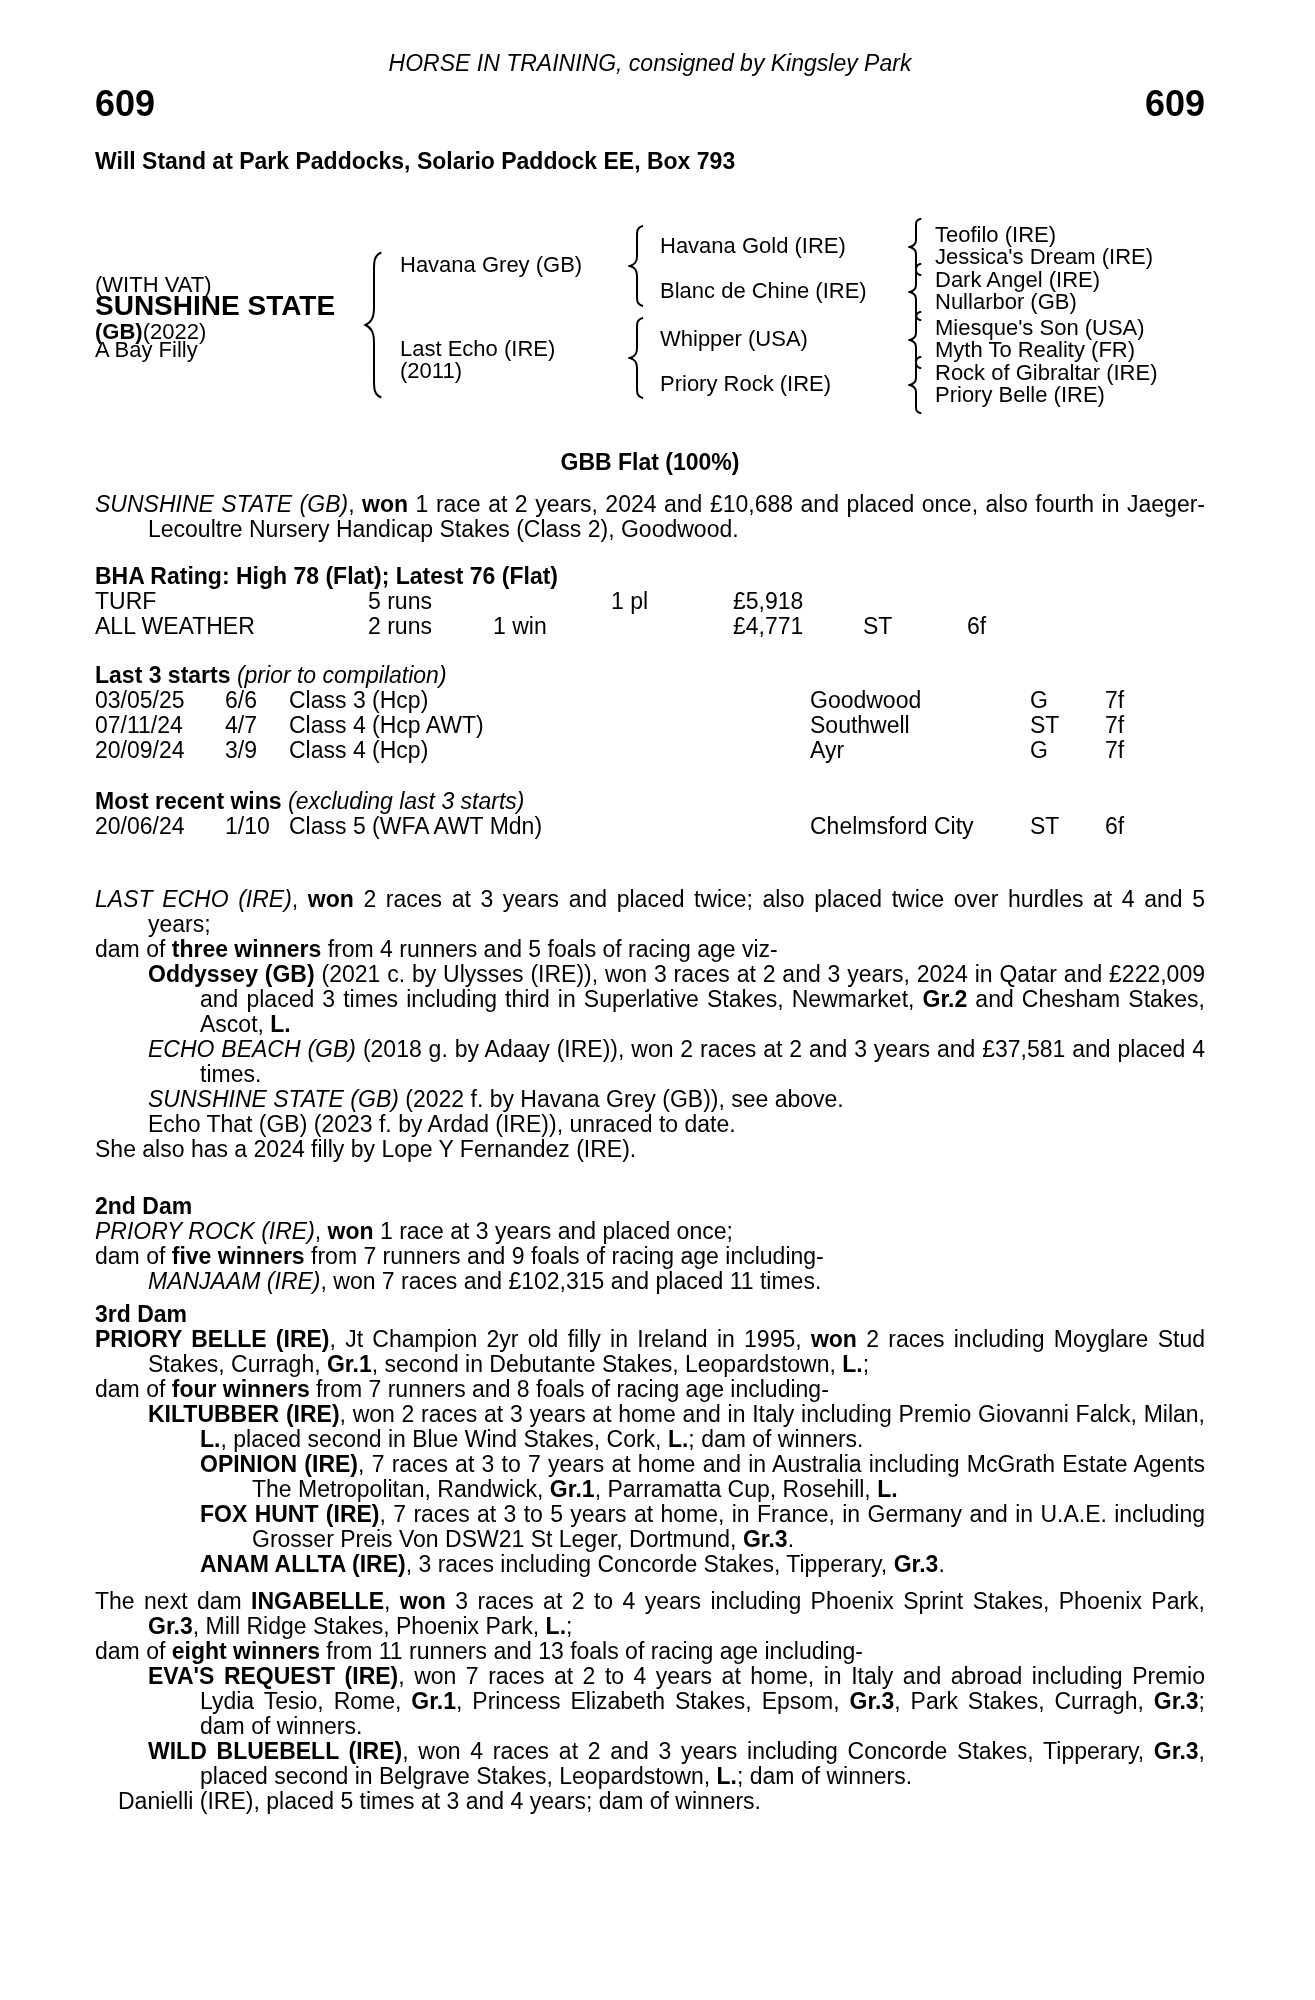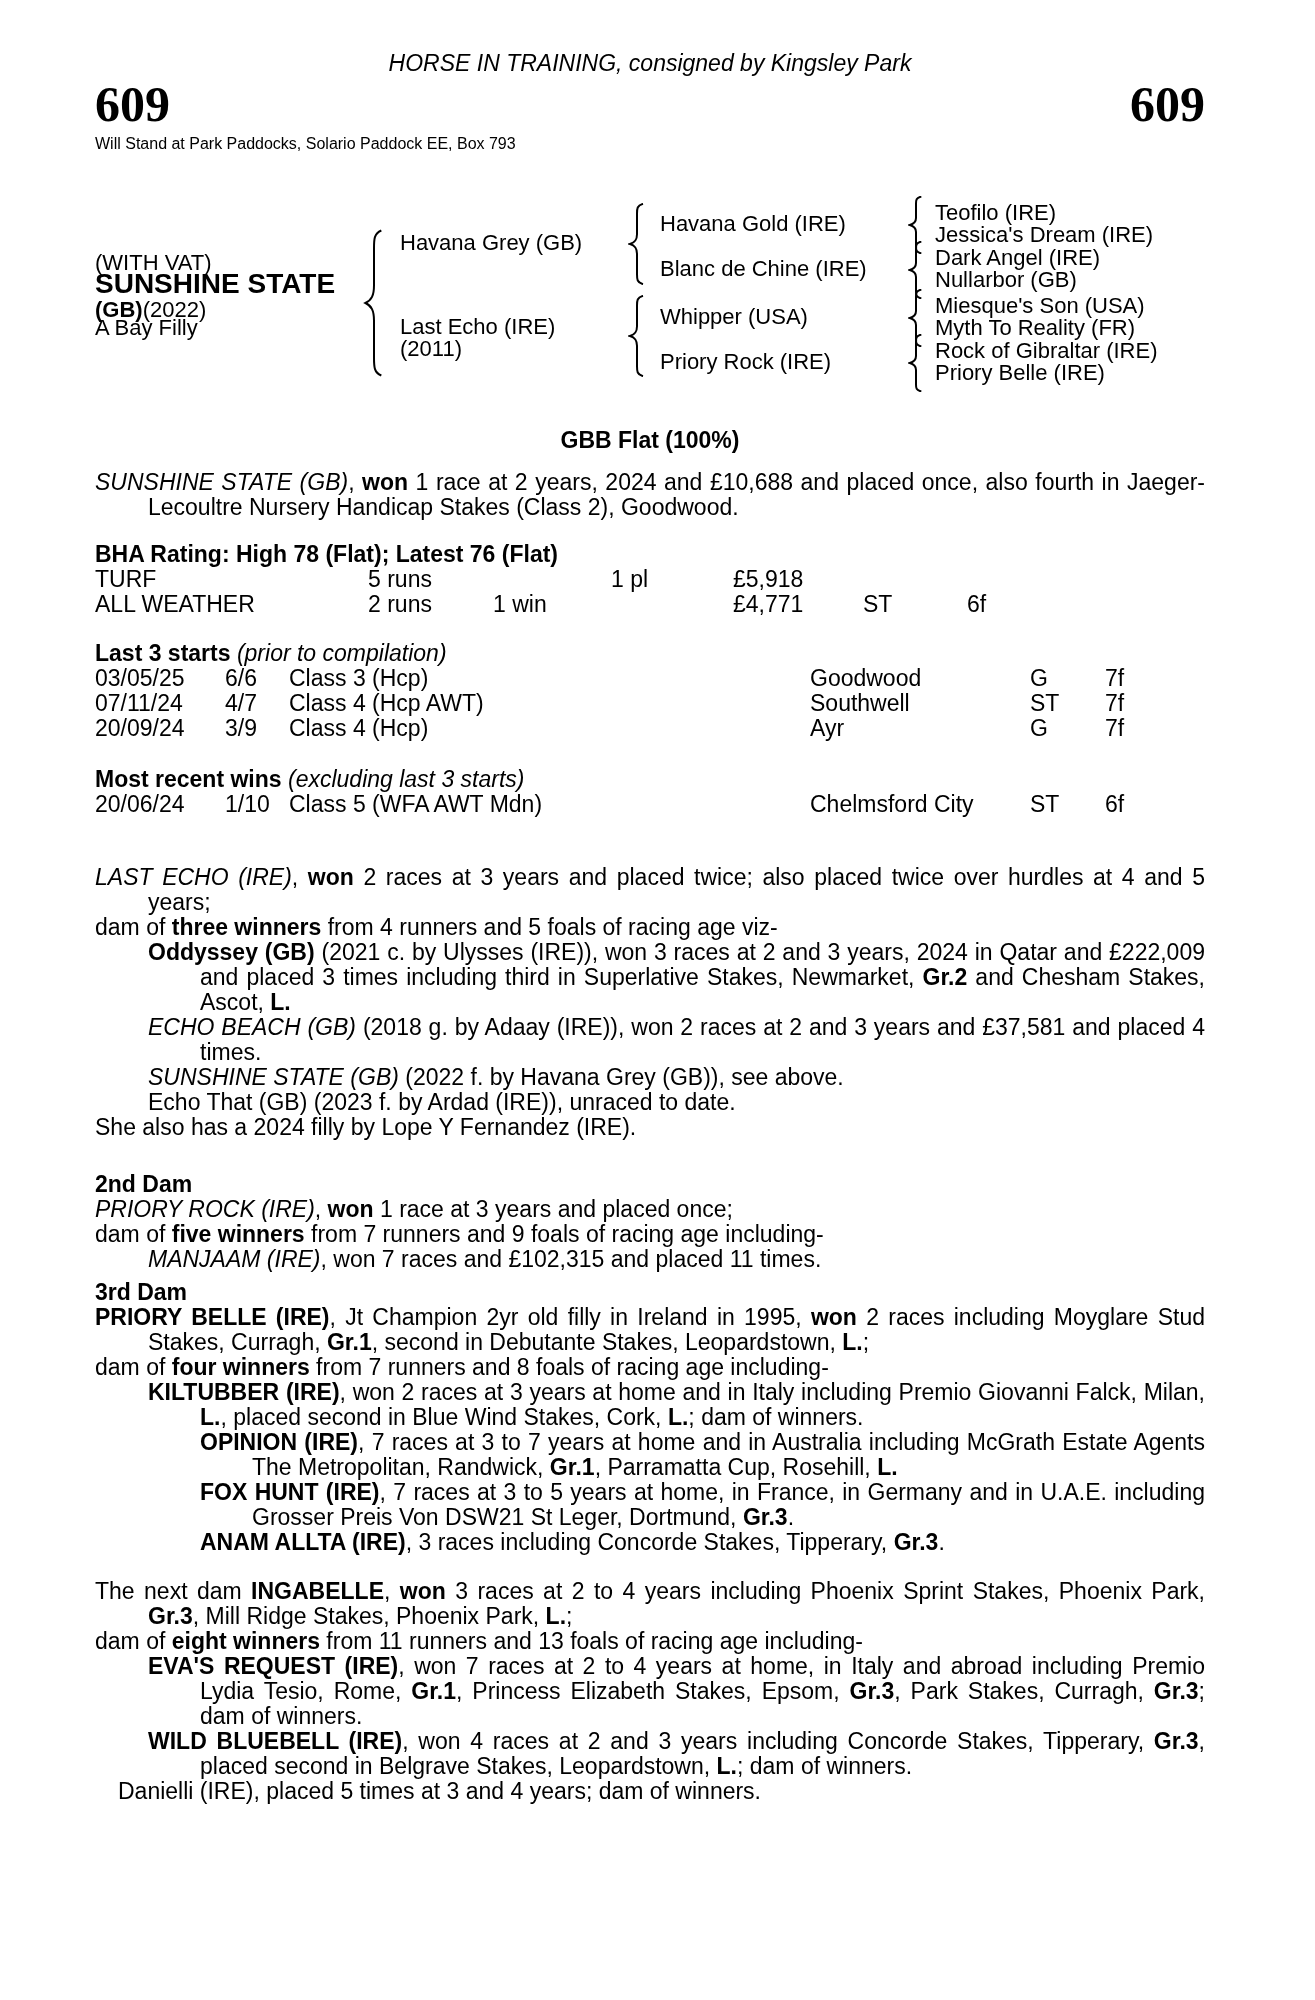--- a/index.html
+++ b/index.html
@@ -9,22 +9,22 @@
     background:#ffffff;
     color:#000;
     font-family:"Liberation Sans","DejaVu Sans",sans-serif;
     font-size:23px;
     overflow:hidden;
     padding-left:44px;
   }
   .content{position:absolute;left:95px;top:0;width:1110px;}
   .consign{margin-top:50px;text-align:center;font-style:italic;font-size:23px;}
   .lotrow{display:flex;justify-content:space-between;align-items:flex-start;margin-top:2px;height:52px;}
-  .lot{font-weight:bold;font-size:50px;line-height:50px;font-family:Liberation Serif, serif;}
-  .standline{font-weight:normal;font-size:16px;margin-top:4px;}
+  .lot{font-weight:bold;font-size:36px;line-height:50px;}
+  .standline{font-weight:bold;font-size:23px;margin-top:17px;}
   
   .ped{position:relative;height:234px;margin-top:24px;font-size:22px;}
   .ped span{position:absolute;white-space:nowrap;line-height:22px;}
   .pedname{font-weight:bold;font-size:28px;}
   .brace{position:absolute;}
   .brace svg{display:block;width:100%;height:100%;}
   
   .gbb{text-align:center;font-weight:bold;margin-top:16px;}
   
   .para{text-align:justify;line-height:25px;}
@@ -53,21 +53,21 @@
   .c-going{left:935px;}
   .c-dist{left:1010px;}
   .sechead{font-weight:bold;line-height:25px;}
   .secnote{font-weight:normal;font-style:italic;}
   .mt-last3{margin-top:24px;}
   .mt-recent{margin-top:26px;}
   .damhead{font-weight:bold;line-height:25px;}
   .dam1{margin-top:48px;}
   .dam2{margin-top:32px;}
   .dam3{margin-top:8px;}
-  .dam4{margin-top:24px;}
+  .dam4{margin-top:12px;}
 </style>
 </head>
 <body>
 
 <div class="page">
   <div class="content">
 
     <div class="consign">HORSE IN TRAINING, consigned by Kingsley Park</div>
 
     <div class="lotrow">

